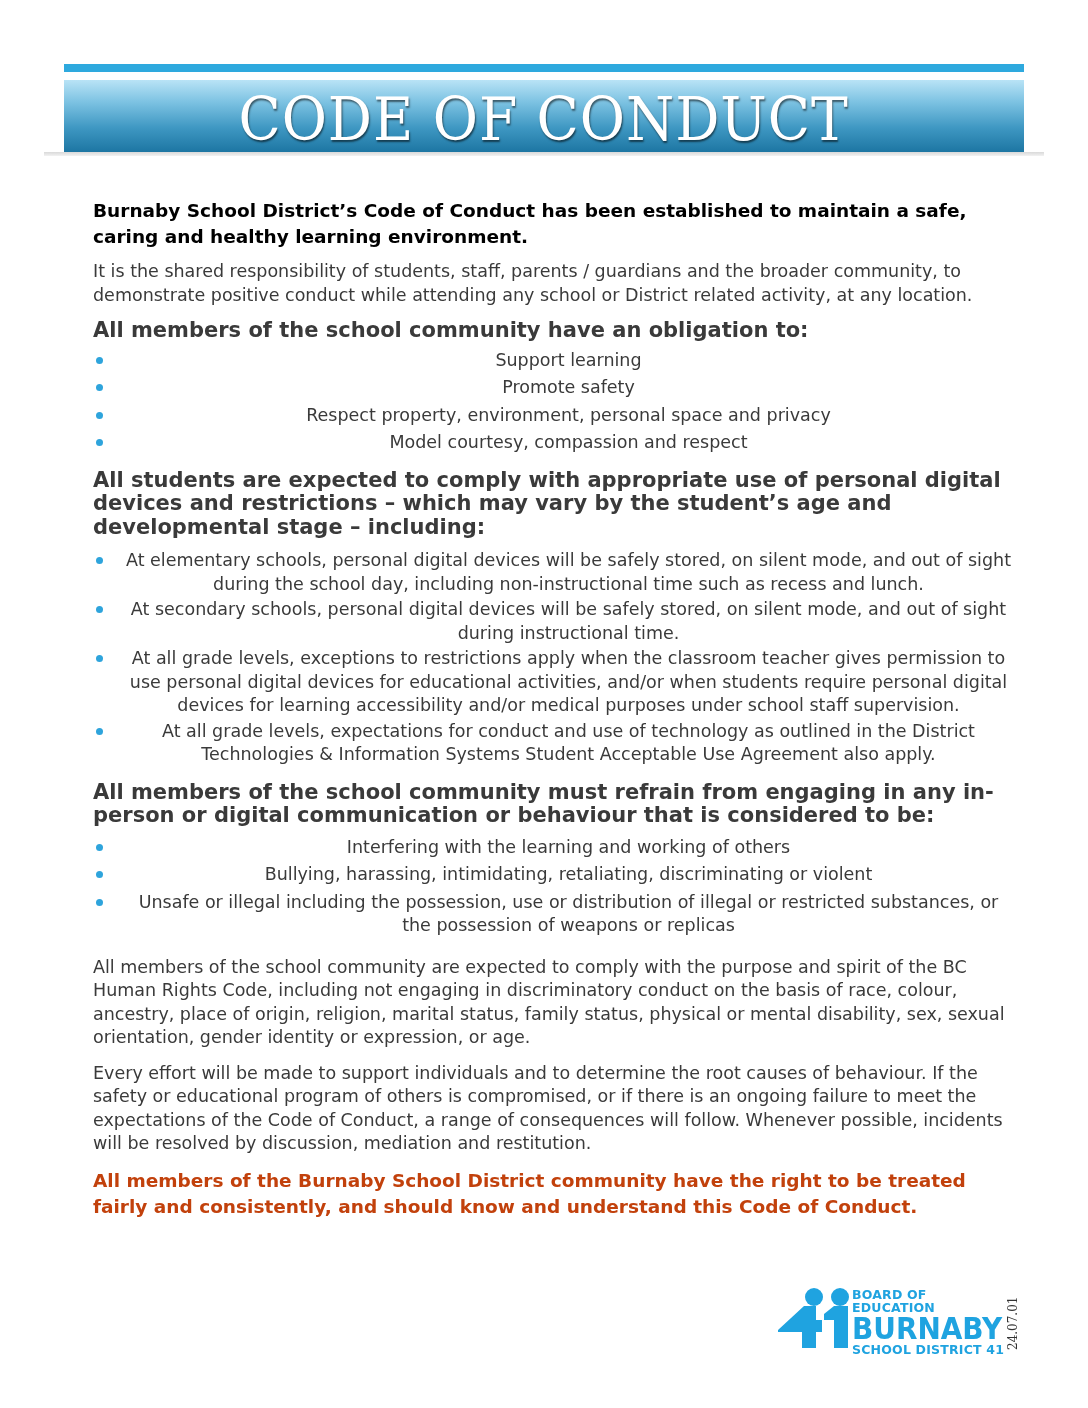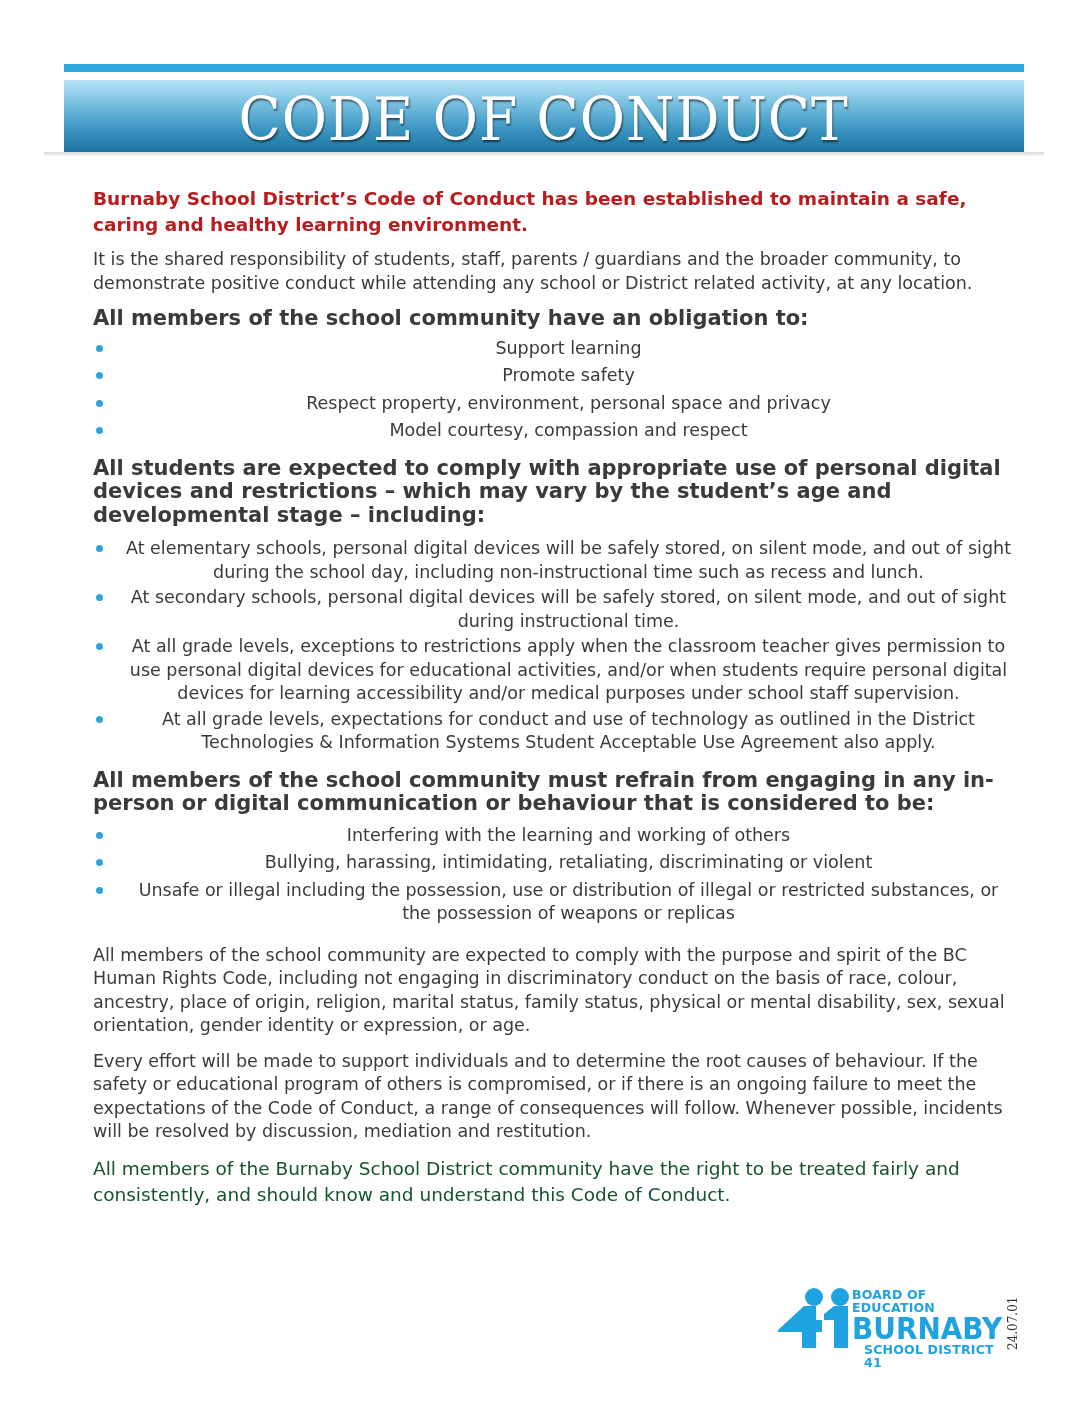--- a/index.html
+++ b/index.html
@@ -61,24 +61,24 @@
     }
     .content {
       position: absolute;
       left: 93px;
       top: 186px;
       width: 920px;
     }
     .lead {
       font-family: "DejaVu Sans", sans-serif;
       font-weight: bold;
-      color: #b91c1c;
+      color: #000000;
       font-size: 18.5px;
       line-height: 26px;
-      margin: 0 0 10px 0;
+      margin: 12px 0 10px 0;
     }
     .body-p {
       font-size: 17.5px;
       line-height: 23.5px;
       color: #3a3a3a;
       margin: 0 0 12px 0;
     }
     .section-head {
       font-weight: bold;
       font-size: 21px;
@@ -106,22 +106,22 @@
     ul.bullets li .dot {
       position: absolute;
       left: 3px;
       top: 8px;
       width: 7px;
       height: 7px;
       border-radius: 50%;
       background: #2ea4dc;
     }
     .closing {
-      font-weight: normal;
-      color: #14532d;
+      font-weight: bold;
+      color: #c2410c;
       font-size: 18.5px;
       line-height: 26px;
       margin: 8px 0 0 0;
     }
     .logo {
       position: absolute;
       left: 778px;
       top: 1288px;
       width: 220px;
       height: 60px;
@@ -154,21 +154,20 @@
       letter-spacing: 0px;
       margin-top: 0px;
       transform: scaleX(0.93);
       transform-origin: left;
     }
     .logo-line3 {
       font-size: 12.5px;
       display: block;
       margin-top: 0px;
       letter-spacing: 0.2px;
-      margin-left: 12px;
     }
     .date-stamp {
       position: absolute;
       left: 1006px;
       top: 1290px;
       width: 24px;
       height: 60px;
       font-family: "DejaVu Serif", "Liberation Serif", serif;
       font-size: 12px;
       color: #333333;

